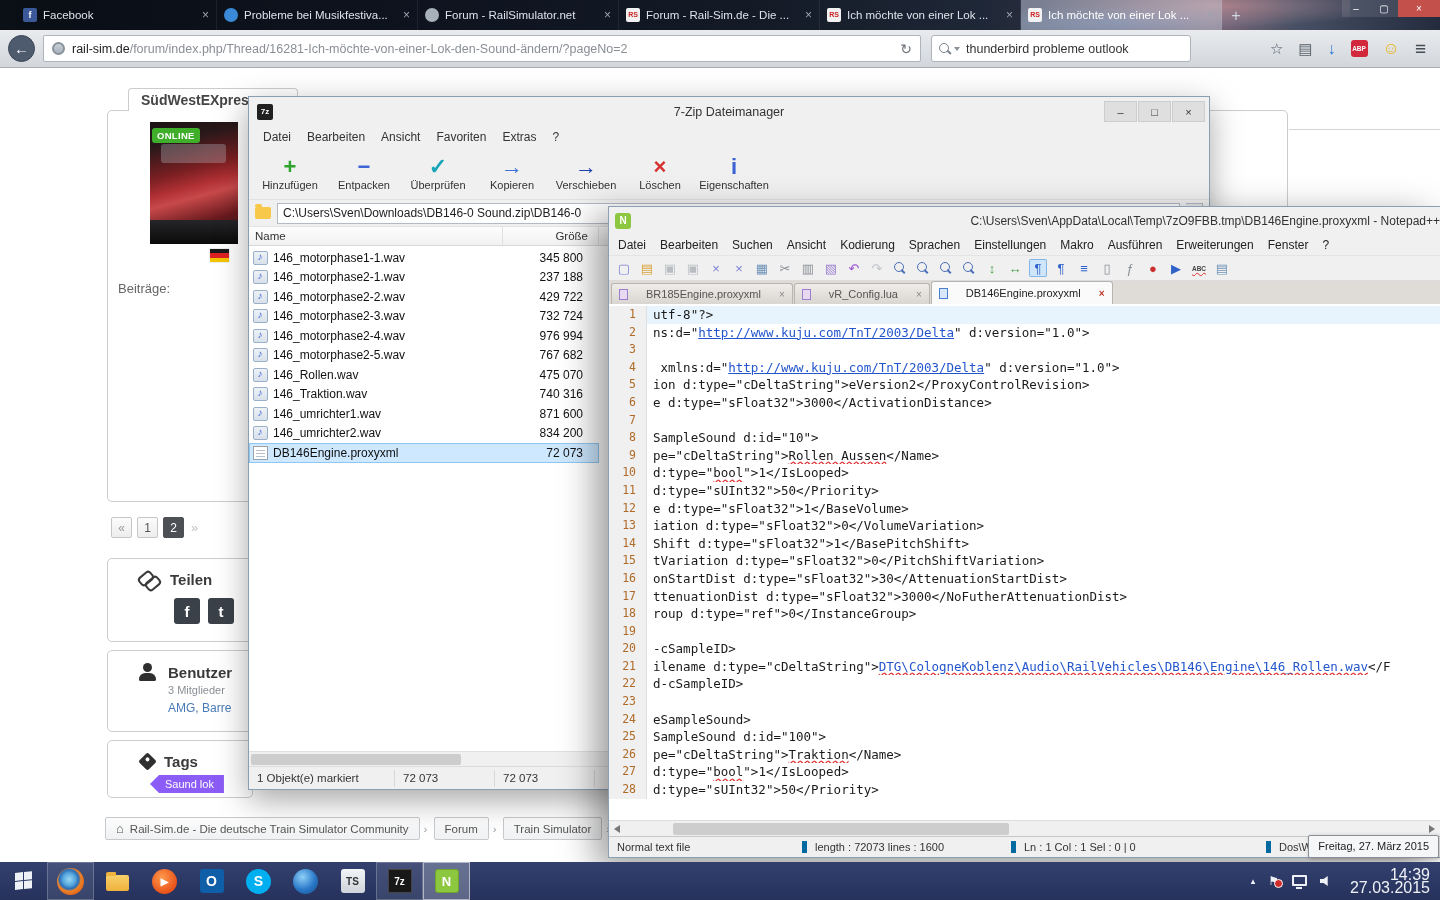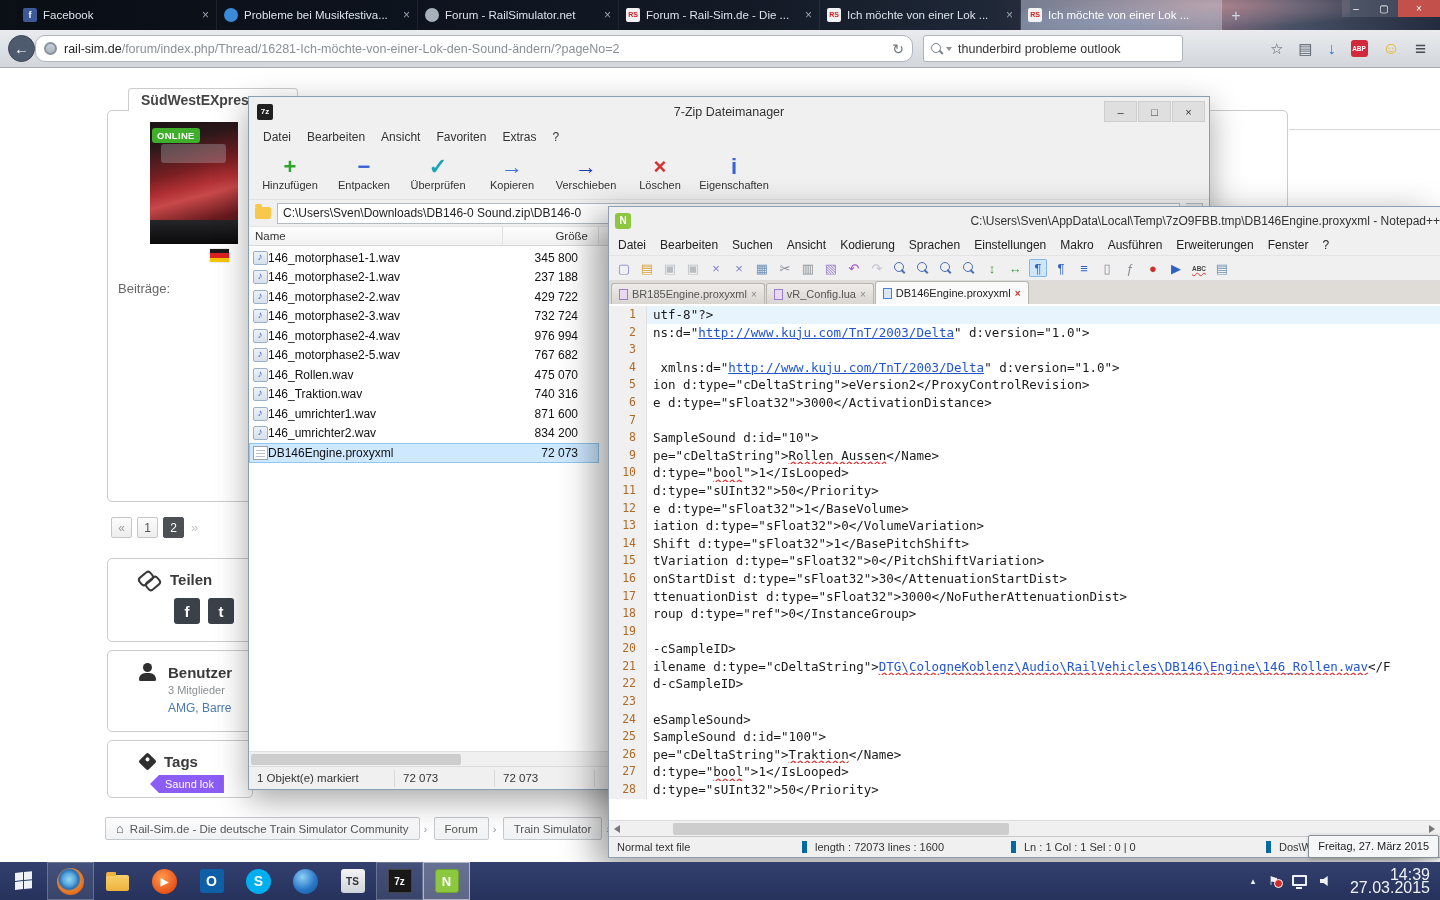--- a/index.html
+++ b/index.html
@@ -24,21 +24,21 @@
   .fav.rs{background:#f2f2f2;color:#c22;font-size:7px}
   #newtab{width:28px;height:28px;display:flex;align-items:center;justify-content:center;color:#cfd6e0;font-size:16px;z-index:2}
   #winctl{position:absolute;right:0;top:0;display:flex;z-index:3}
   .wc{width:28px;height:17px;display:flex;align-items:center;justify-content:center;color:#fff;font-size:10px;background:rgba(255,255,255,.10)}
   .wc.close{background:#c3504a;width:42px}
 
   #navbar{position:absolute;left:0;top:30px;width:1440px;height:38px;z-index:5;display:flex;align-items:center;padding:0 8px;
     background:linear-gradient(#e9ebee,#d2d6db);border-bottom:1px solid #a8adb5}
   #backbtn{width:27px;height:27px;border-radius:50%;background:#4e5a6e;border:1px solid #3a4456;color:#fff;display:flex;
     align-items:center;justify-content:center;font-size:15px;flex:none}
-  #urlbar{width:878px;height:27px;background:#fff;border:1px solid #aeb4bc;border-radius:10px;display:flex;
+  #urlbar{width:878px;height:27px;margin-left:8px;background:#fff;border:1px solid #aeb4bc;border-radius:2px;display:flex;
     align-items:center;padding:0 8px;font-size:12.5px;overflow:hidden}
   .globe{width:13px;height:13px;border-radius:50%;border:2px solid #8a929c;margin-right:7px;flex:none;background:linear-gradient(#c8d0d8,#aab4be)}
   #urltext{flex:1;white-space:nowrap;overflow:hidden}
   .url-domain{color:#222}
   .url-path{color:#8a8f96}
   .reload{color:#6c737b;font-size:14px;margin-left:6px;flex:none}
   #searchbar{width:260px;height:27px;margin-left:10px;background:#fff;border:1px solid #aeb4bc;border-radius:3px;display:flex;
     align-items:center;padding:0 7px;font-size:12.5px;color:#333}
   .mag{width:12px;height:12px;position:relative;margin-right:3px;flex:none}
   .mag::before{content:"";position:absolute;width:8px;height:8px;border:1.6px solid #7c848e;border-radius:50%;left:0;top:0}
@@ -131,21 +131,21 @@
   .col.name{width:254px;padding-left:6px}
   .col.size{width:96px;justify-content:flex-end;padding-right:10px}
   .sz-files{flex:1;background:#fff;overflow:hidden;padding-top:2px}
   .frow{height:19.5px;display:flex;align-items:center;font-size:12px;color:#111;width:350px}
   .frow.selected{background:#cde8ff;outline:1px solid #90c6f0;outline-offset:-1px}
   .fi{margin-left:4px;width:15px;height:14px;flex:none;position:relative}
   .fi.wav{background:linear-gradient(#eef2f6,#d8e0ea);border:1px solid #9ab0c8;border-radius:2px}
   .fi.wav::before{content:"♪";position:absolute;left:3.5px;top:-1px;font-size:10px;color:#3a62d6}
   .fi.xml{background:#fff;border:1px solid #9aa2ac}
   .fi.xml::before{content:"";position:absolute;left:2px;top:3px;width:9px;height:1.5px;background:#b8c0ca;box-shadow:0 3px 0 #b8c0ca,0 6px 0 #b8c0ca}
-  .fname{width:230px;white-space:nowrap;overflow:hidden}
+  .fname{margin-left:5px;width:230px;white-space:nowrap;overflow:hidden}
   .fsize{width:90px;text-align:right;padding-right:10px}
   .sz-hscroll{height:15px;background:#f0f0f0;border-top:1px solid #e0e0e0;position:relative;flex:none}
   .sz-hscroll .thumb{position:absolute;left:2px;top:2px;width:210px;height:11px;background:#cdcdcd;border-radius:2px}
   .sz-status{height:23px;display:flex;align-items:center;background:#f0f0f0;border-top:1px solid #dcdcdc;font-size:11.5px;color:#333;flex:none}
   .st{padding:0 8px;height:17px;line-height:17px;border-right:1px solid #d8d8d8}
   .st.first{width:146px}
   .st.num{width:100px}
 
   
   #npp{position:absolute;left:608px;top:206px;width:832px;height:652px;background:#f0f0f0;border:1px solid #8ba0b4;border-right:none;
@@ -156,21 +156,21 @@
   .np-menu{height:21px;display:flex;align-items:center;padding-left:2px;font-size:12px;color:#222;flex:none}
   .np-menu .mi{padding:2px 7px}
   .np-toolbar{height:26px;display:flex;align-items:center;gap:5px;padding-left:6px;border-top:1px solid #e4e4e4;border-bottom:1px solid #dcdcdc;flex:none}
   .np-tool{width:18px;height:18px;display:flex;align-items:center;justify-content:center;font-size:13px;border-radius:2px;color:#666}
   .np-tool.on{background:#cfe6fa;box-shadow:inset 0 0 0 1px #84b6e8}
   .np-tool.i-abc{font-size:6.5px;font-weight:bold;text-decoration-line:underline;text-decoration-style:wavy;text-decoration-color:#d33}
   .np-tool.i-mag{position:relative}
   .np-tool.i-mag::before{content:"";position:absolute;left:3px;top:3px;width:8px;height:8px;border:1.8px solid #4a6fb8;border-radius:50%}
   .np-tool.i-mag::after{content:"";position:absolute;left:10.5px;top:9.5px;width:2px;height:5px;background:#4a6fb8;transform:rotate(-45deg)}
   .np-tabs{height:23px;display:flex;align-items:flex-end;background:#dfdcd8;padding-left:2px;gap:1px;flex:none}
-  .np-tab{height:21px;display:flex;align-items:center;gap:4px;padding:0 7px;background:linear-gradient(#efece9,#d9d5d1);
+  .np-tab{height:21px;display:flex;align-items:center;gap:18px;padding:0 7px;background:linear-gradient(#efece9,#d9d5d1);
     border:1px solid #b8b4b0;border-bottom:none;border-radius:3px 3px 0 0;font-size:11px;color:#555;white-space:nowrap}
   .np-tab.active{background:#fafafa;color:#222;height:23px}
   .doc-ic{width:9px;height:11px;background:#e8d8f0;border:1px solid #9a7fd0;flex:none}
   .np-tab.active .doc-ic{background:#d8e8fa;border-color:#4a7fd0}
   .np-tab-close{font-size:10px;color:#888}
   .np-tab.active .np-tab-close{color:#c0392b;font-weight:bold}
   .np-editor{flex:1;background:#fff;overflow:hidden;font-family:"DejaVu Sans Mono","Liberation Mono",monospace;font-size:12.5px;padding-top:2px}
   .cl{display:flex;height:17.6px;line-height:17.6px}
   .ln{width:38px;flex:none;text-align:right;padding-right:10px;background:#f0f0f0;color:#b06a28;font-size:11.5px;border-right:1px solid #e0e0e0}
   .code{flex:1;white-space:pre;color:#1a1a1a;padding-left:6px;overflow:hidden}

